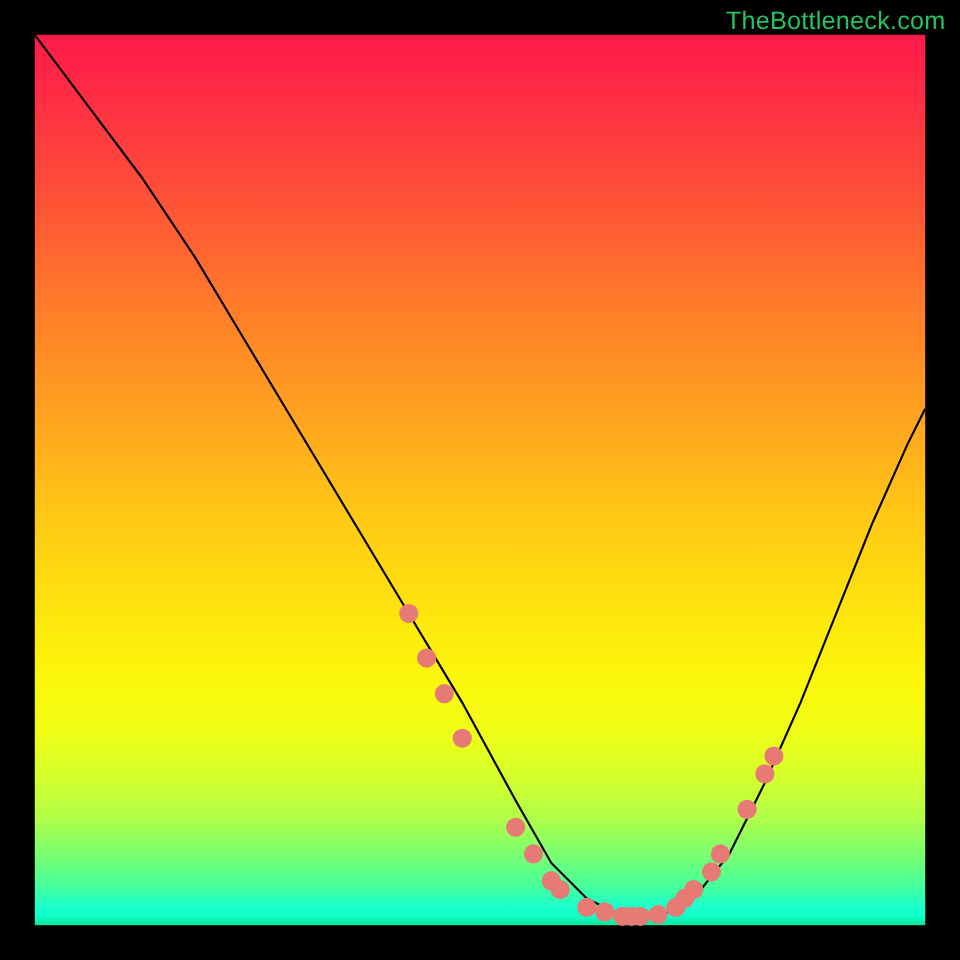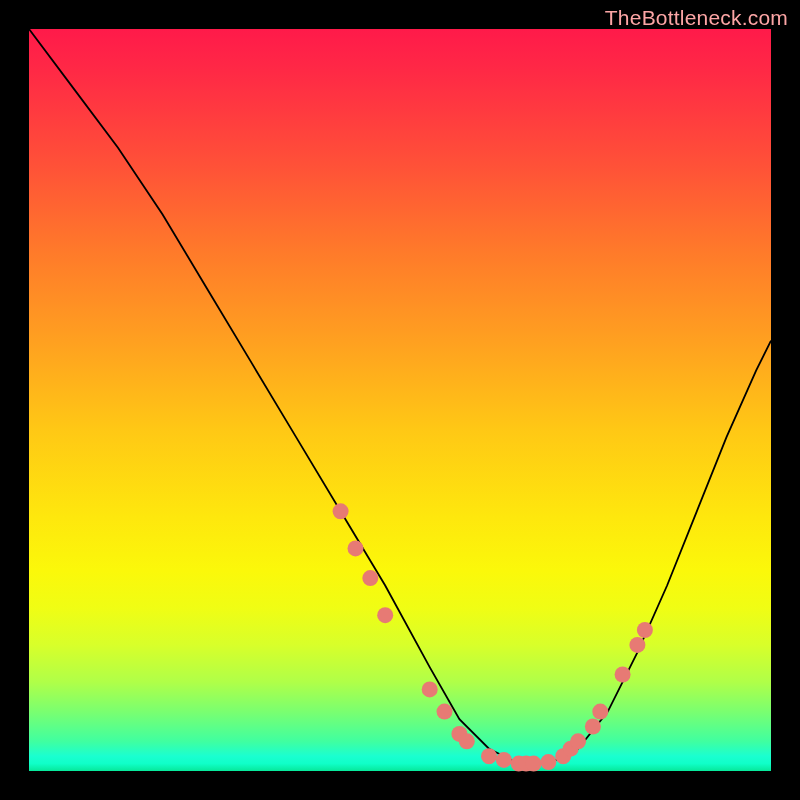--- a/index.html
+++ b/index.html
@@ -38,21 +38,21 @@
       #40ffa0 96%,
       #1affd0 98%,
       #10ffc8 99%,
       #06e89a 100%
     );
   }
   .watermark {
     position: absolute;
     top: 6px;
     right: 12px;
-    color: #fca5a5;
+    color: #22c55e;
     font-size: 21px;
     font-weight: 500;
     letter-spacing: 0.2px;
   }
   svg.overlay {
     position: absolute;
     left: 0;
     top: 0;
     width: 800px;
     height: 800px;

